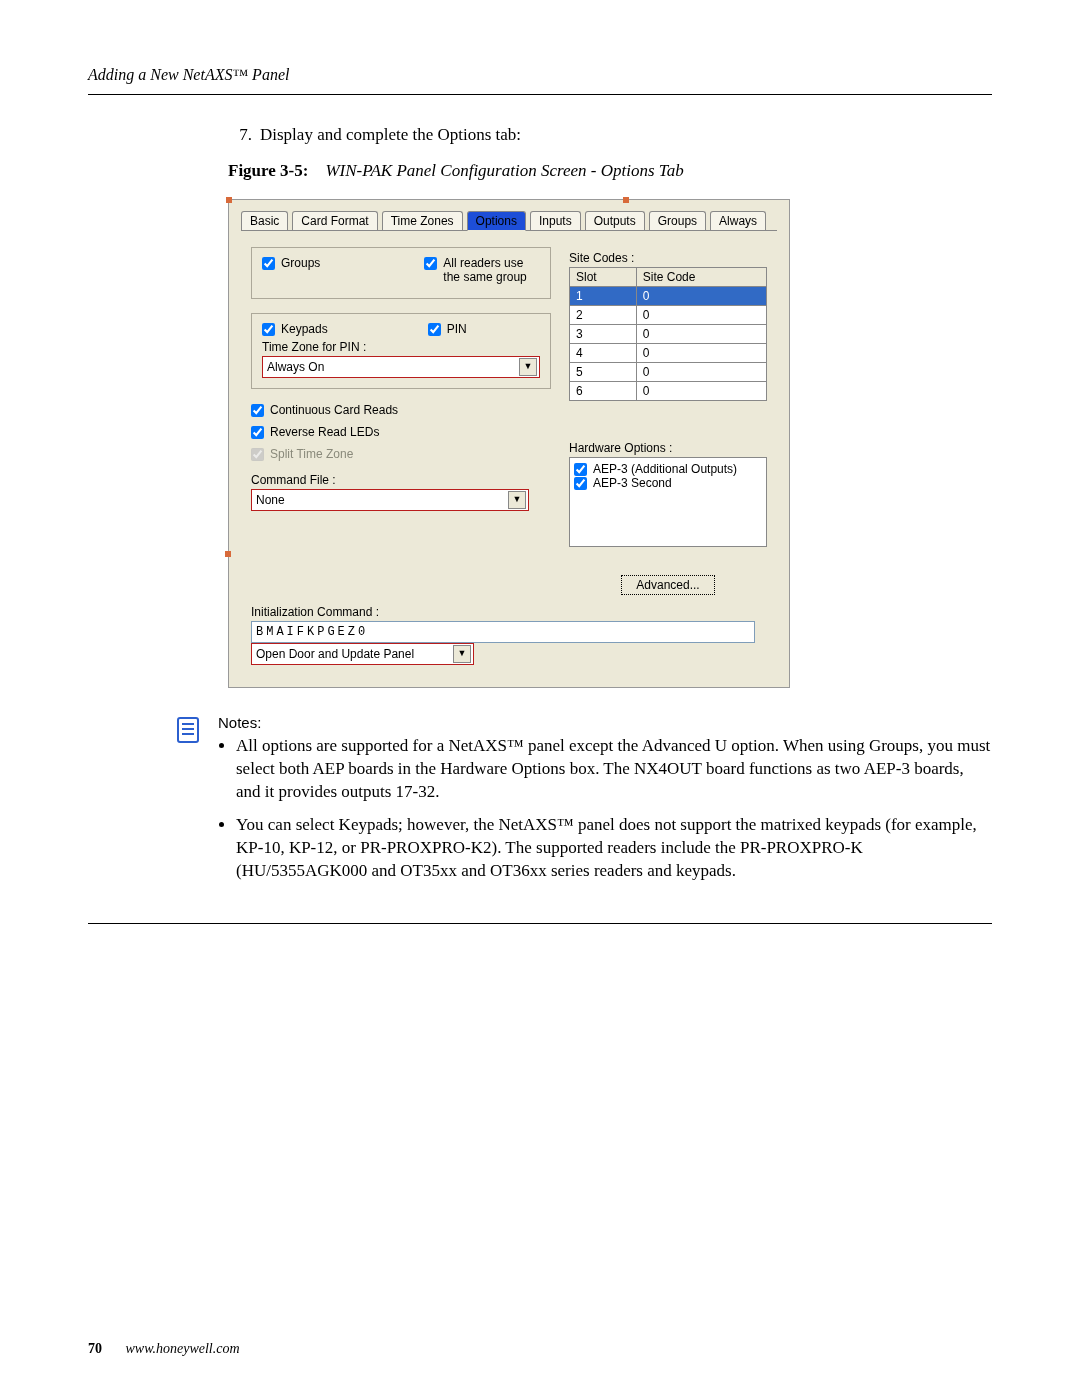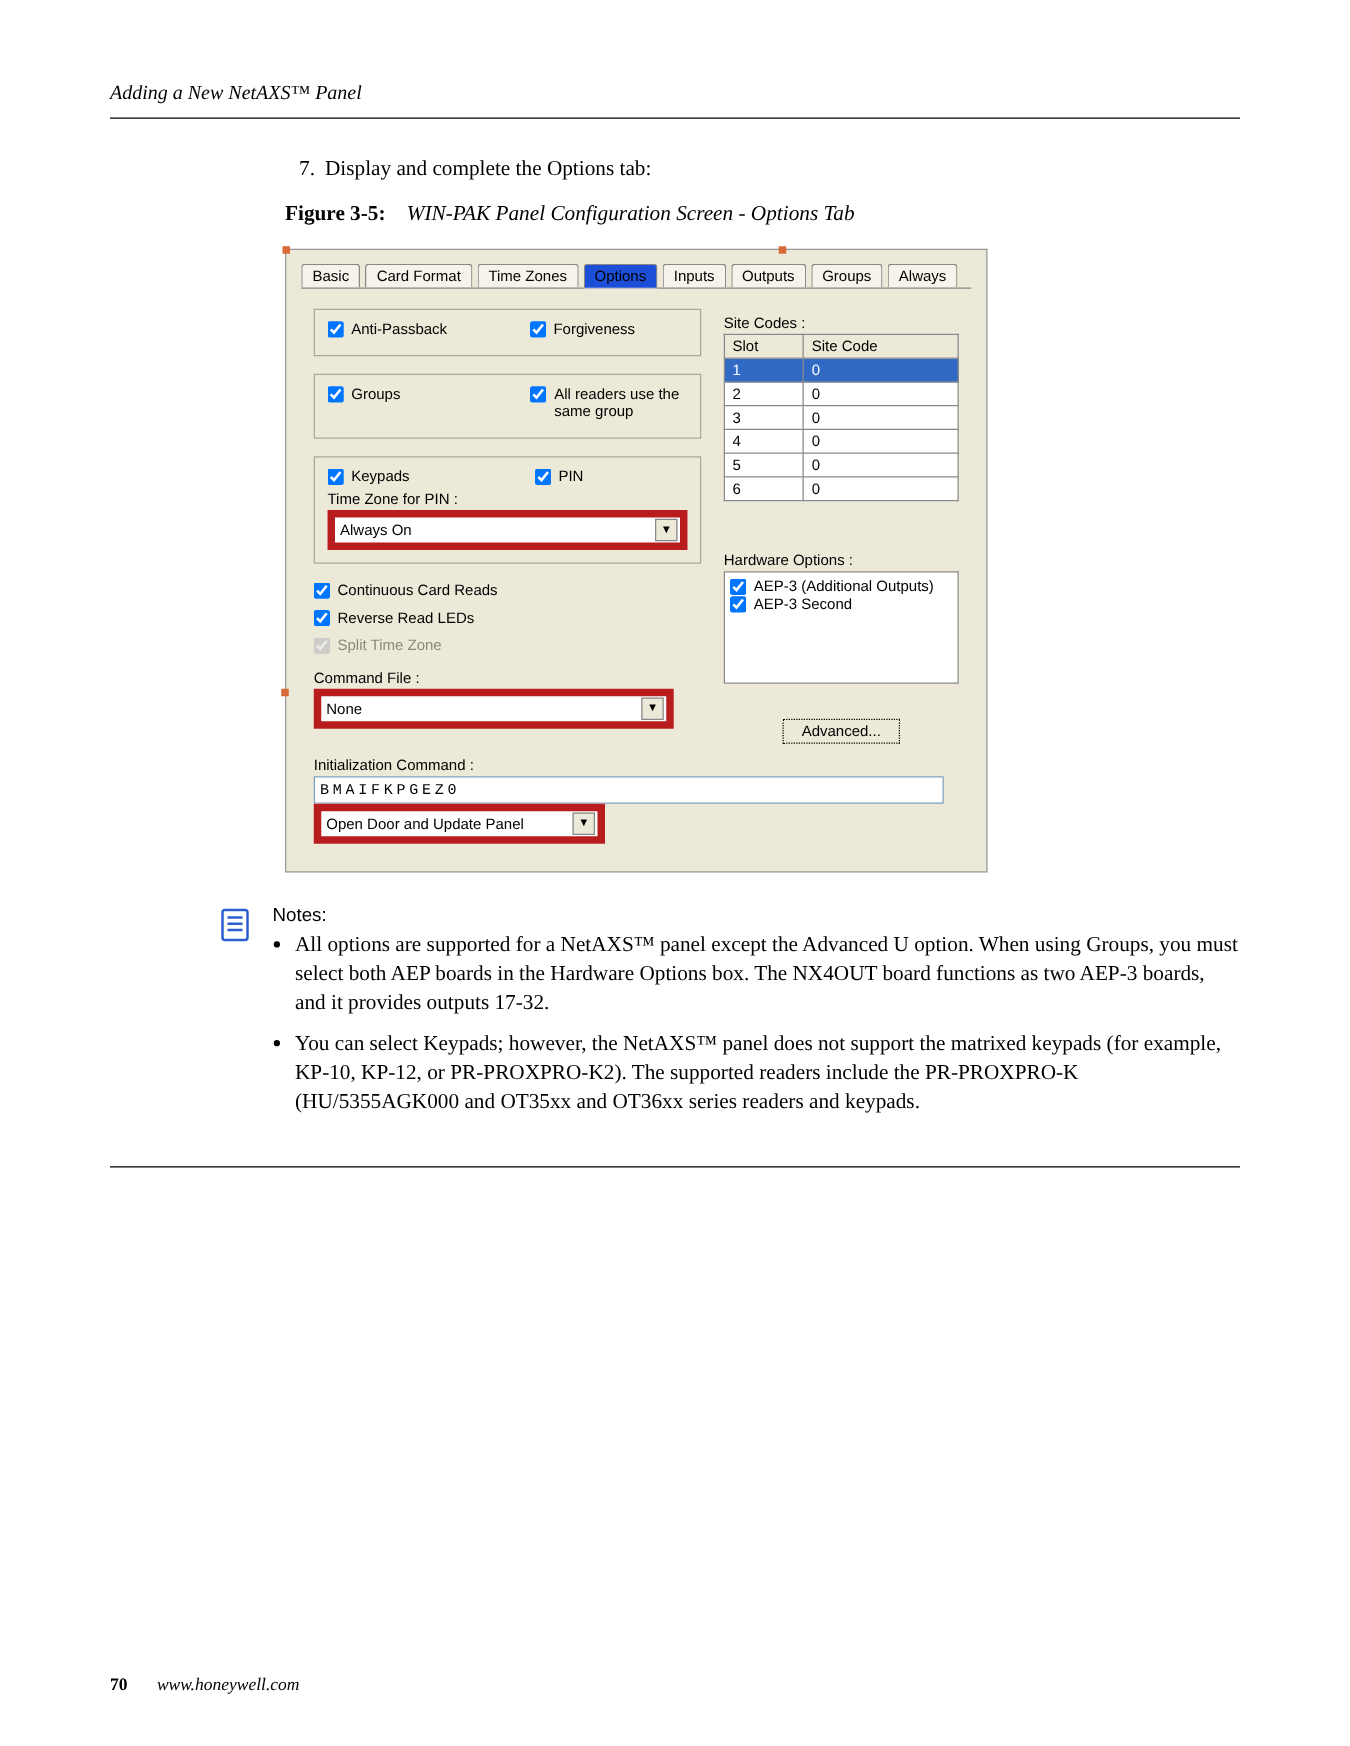--- a/index.html
+++ b/index.html
@@ -143,21 +143,21 @@
     gap: 6px;
     font-size: 12px;
   }
   input[type=checkbox] {
     margin: 1px 0 0 0;
     width: 13px; height: 13px;
   }
   .disabled { color: #8a8a7b; }
   .lbl { font-size: 12px; margin: 4px 0 2px 0; }
   .select {
-    border: 6px solid #b91c1c;
+    border: 1px solid #b91c1c;
     background: #fff;
     height: 20px;
     display: flex;
     align-items: center;
     justify-content: space-between;
     padding: 0 2px 0 4px;
     font-size: 12px;
     width: 270px;
     cursor: pointer;
   }
@@ -284,32 +284,20 @@
           <span class="tab">Outputs</span>
           <span class="tab">Groups</span>
           <span class="tab">Always</span>
         </div>
 
       <div class="tabbody">
         <span class="handle" style="top:320px;left:-16px"></span>
         <div class="cols">
           <div class="col-left">
 
-            <div class="group">
-              <div class="cbrow">
-                <label class="cb">
-                    <input type="checkbox" checked="" style="">
-                    <span>Anti-Passback</span>
-                  </label>
-                <label class="cb" style="margin-left:40px">
-                    <input type="checkbox" checked="" style="">
-                    <span>Forgiveness</span>
-                  </label>
-              </div>
-            </div>
 
             <div class="group">
               <div class="cbrow">
                 <label class="cb">
                     <input type="checkbox" checked="" style="">
                     <span>Groups</span>
                   </label>
                 <label class="cb" style="margin-left:78px">
                     <input type="checkbox" checked="" style="">
                     <span style="max-width:130px">All readers use the same group</span>

